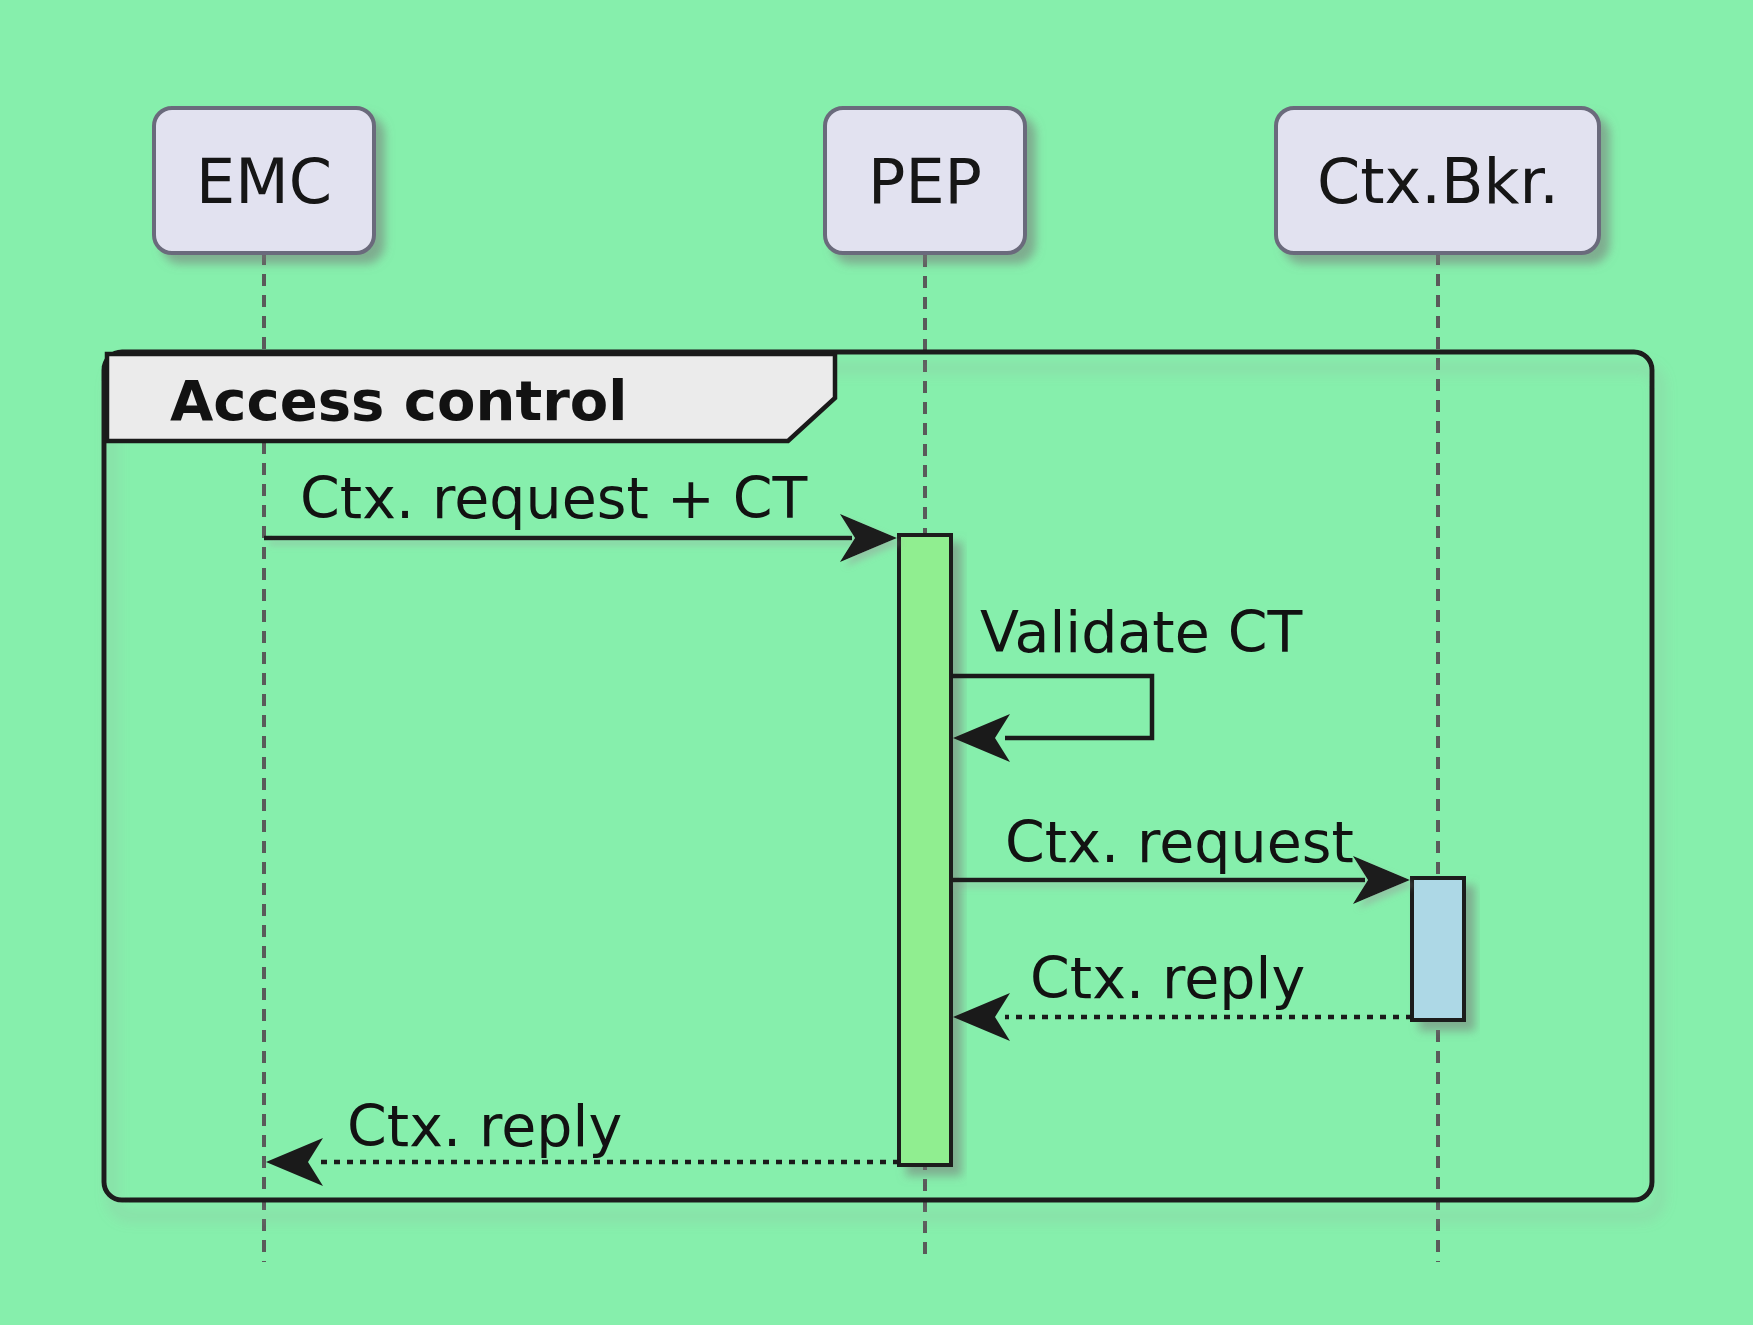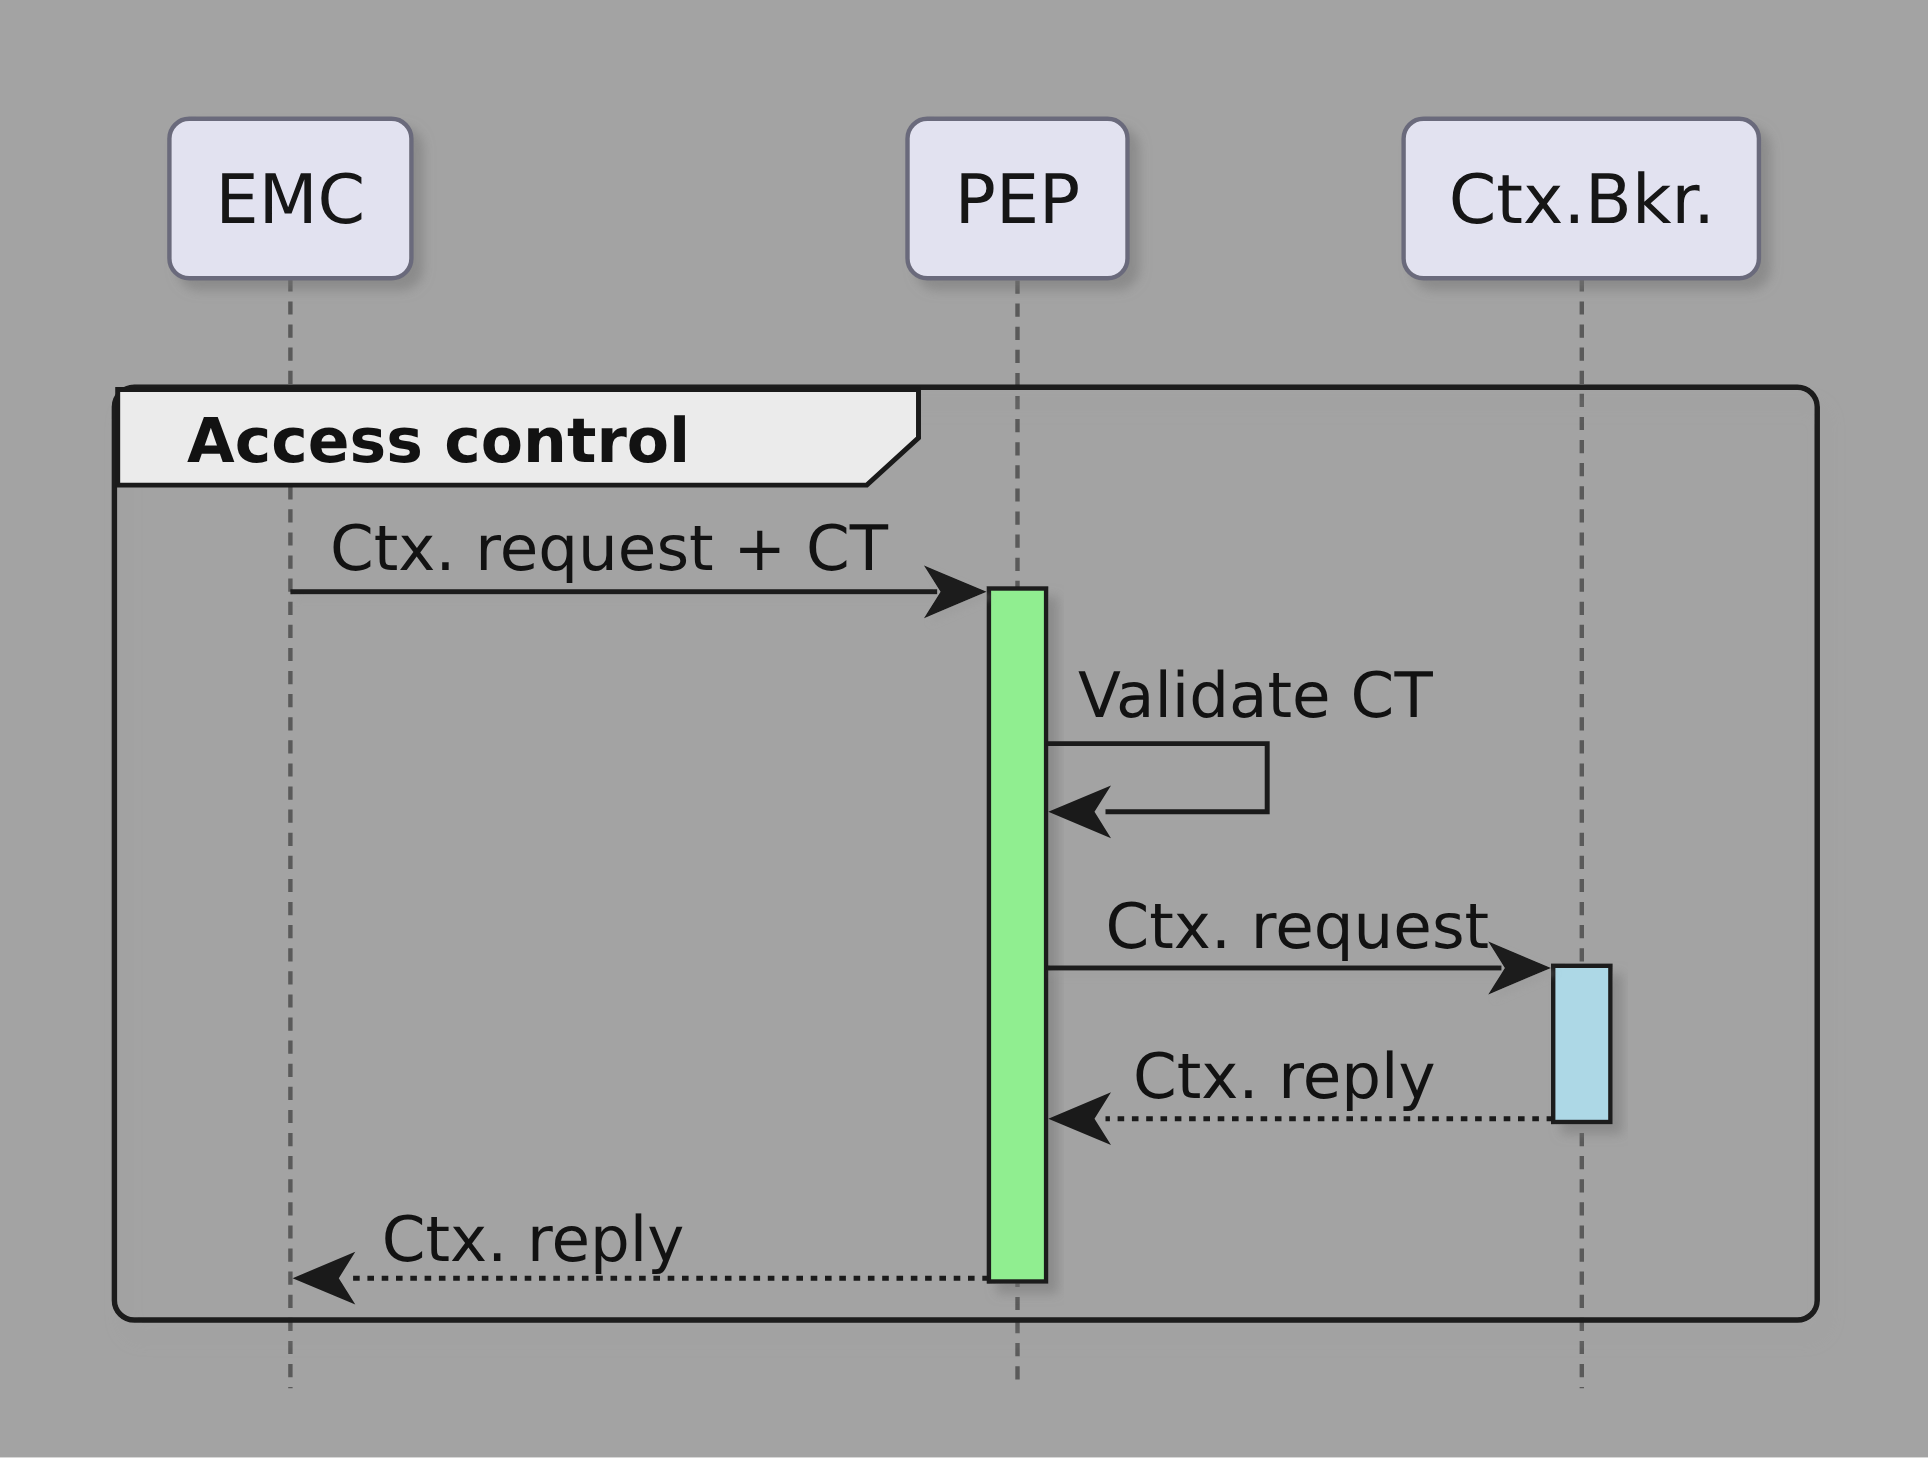--- a/index.html
+++ b/index.html
@@ -1,20 +1,20 @@
 <!DOCTYPE html>
 <html><head>
 <meta charset="utf-8">
 <style>
   html, body { margin: 0; padding: 0; background: #ffffff; }
   .stage {
     position: relative;
     width: 1753px;
     height: 1325px;
-    background: #a3a3a3;
+    background: #86efac;
     overflow: hidden;
     font-family: "DejaVu Sans", sans-serif;
   }
   svg { display: block; }
   text {
     font-family: "DejaVu Sans", sans-serif;
     fill: #121212;
   }
   .participant-label { font-size: 62px; }
   .message-label    { font-size: 57px; }

